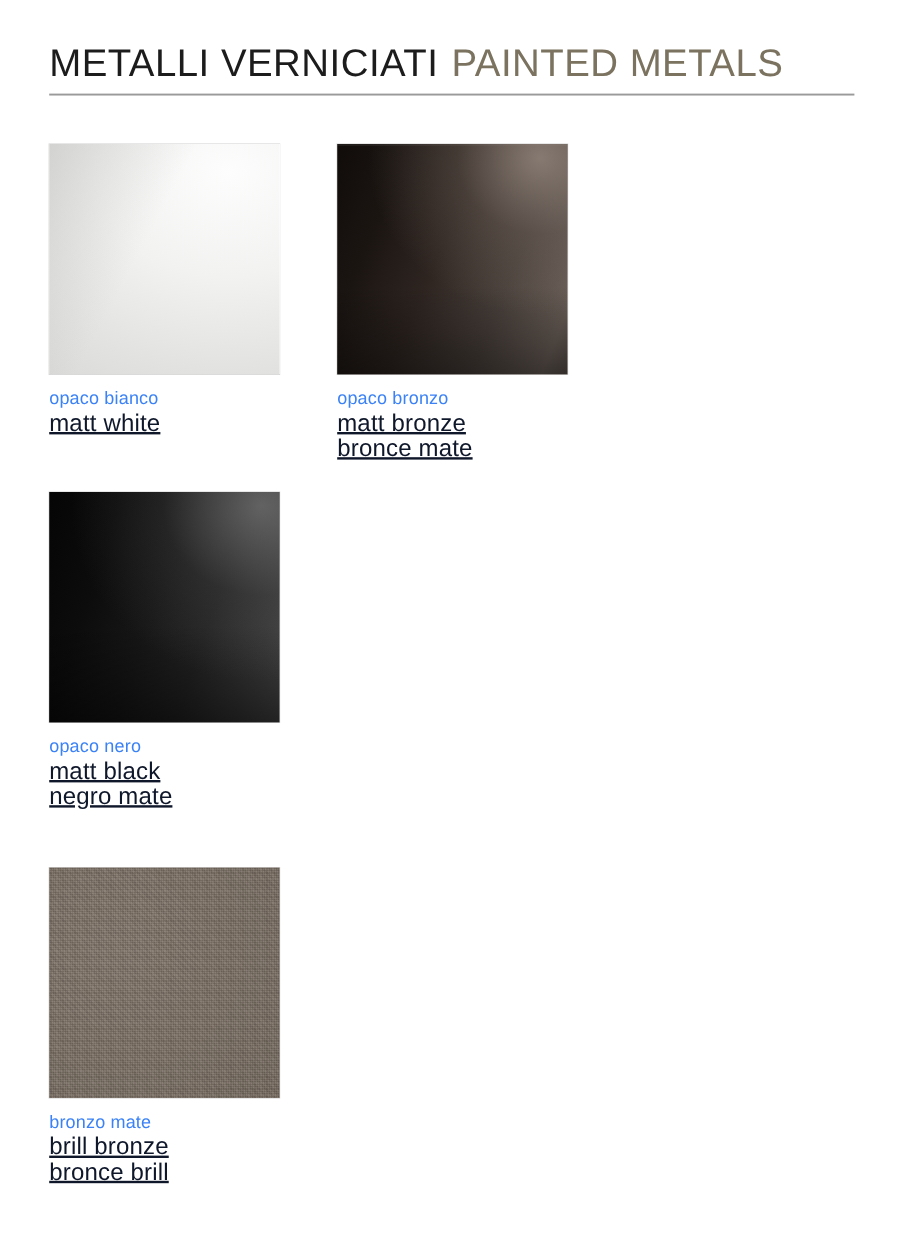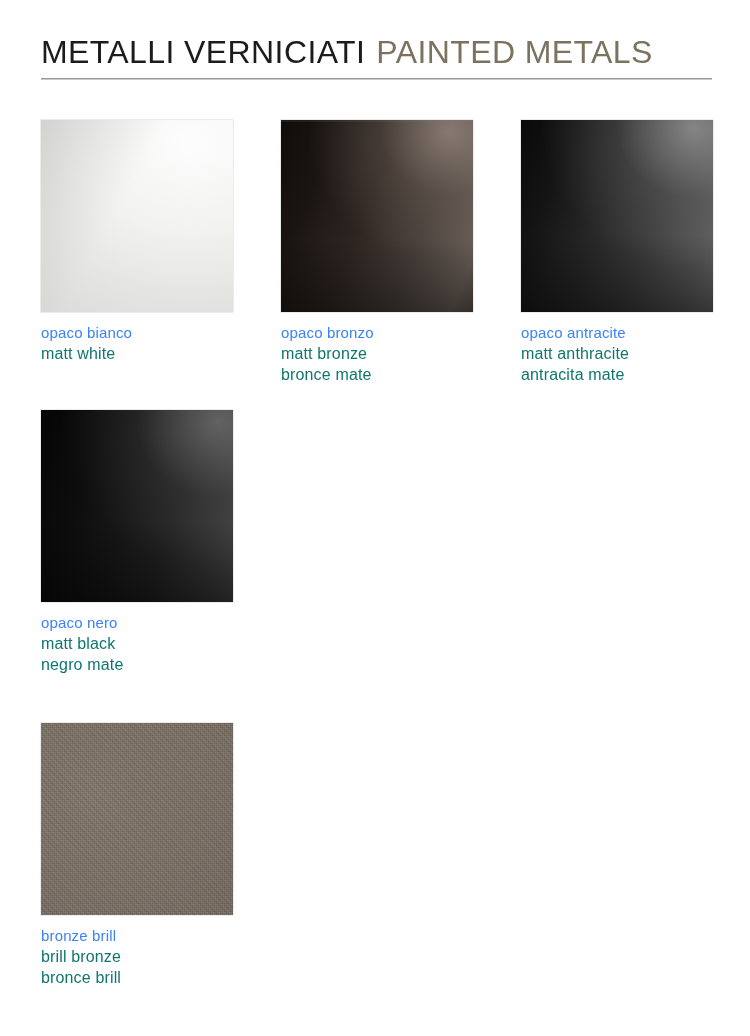--- a/index.html
+++ b/index.html
@@ -132,24 +132,25 @@
     margin-top: 10px;
     line-height: 21px;
   }
   .label-primary {
     font-size: 15px;
     color: #3b82f6;
     letter-spacing: 0.15px;
     white-space: nowrap;
   }
   .label-secondary {
-    font-size: 16px;
-    color: #0f766e;
+    font-size: 20px;
+    color: #0f172a;
     letter-spacing: 0.15px;
     white-space: nowrap;
+    text-decoration: underline;
   }
 </style>
 </head>
 <body>
 
 <div class="header">
   <div class="header-title">
     <span class="title-it">METALLI VERNICIATI</span><span class="title-en">PAINTED METALS</span>
   </div>
 </div>
@@ -173,30 +174,20 @@
       <div class="swatch sw-bronzo">
         <div class="sheen"></div>
       </div>
       <div class="labels">
         <div class="label-primary">opaco bronzo</div>
         <div class="label-secondary">matt bronze</div>
         <div class="label-secondary">bronce mate</div>
       </div>
     </div>
 
-    <div class="cell">
-      <div class="swatch sw-antracite">
-        <div class="sheen"></div>
-      </div>
-      <div class="labels">
-        <div class="label-primary">opaco antracite</div>
-        <div class="label-secondary">matt anthracite</div>
-        <div class="label-secondary">antracita mate</div>
-      </div>
-    </div>
 
   </div>
 
   <div class="row">
 
     <div class="cell">
       <div class="swatch sw-nero">
         <div class="sheen"></div>
       </div>
       <div class="labels">
@@ -204,21 +195,21 @@
         <div class="label-secondary">matt black</div>
         <div class="label-secondary">negro mate</div>
       </div>
     </div>
 
     <div class="cell">
       <div class="swatch sw-brill">
         <div class="sheen"></div>
       </div>
       <div class="labels">
-        <div class="label-primary">bronze brill</div>
+        <div class="label-primary">bronzo mate</div>
         <div class="label-secondary">brill bronze</div>
         <div class="label-secondary">bronce brill</div>
       </div>
     </div>
 
     <div class="cell"></div>
 
   </div>
 
 </div>

